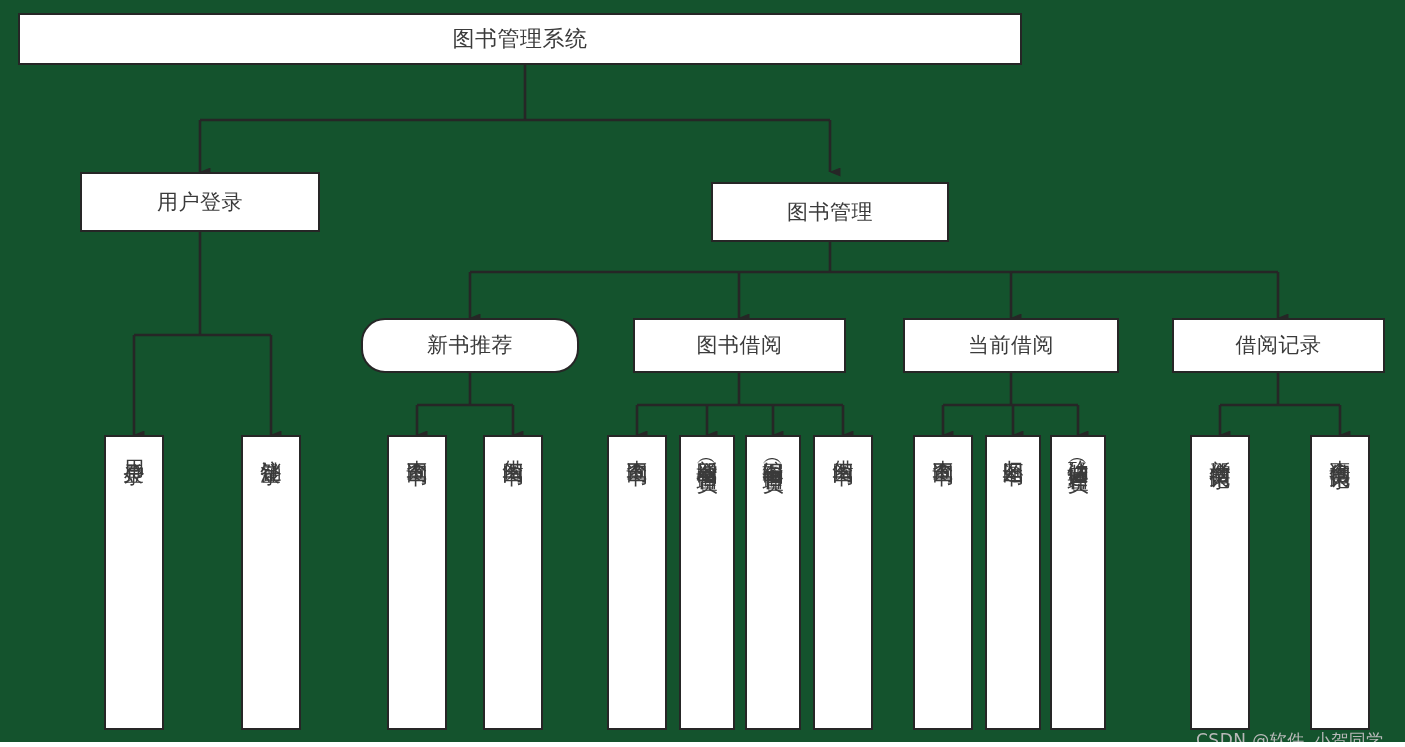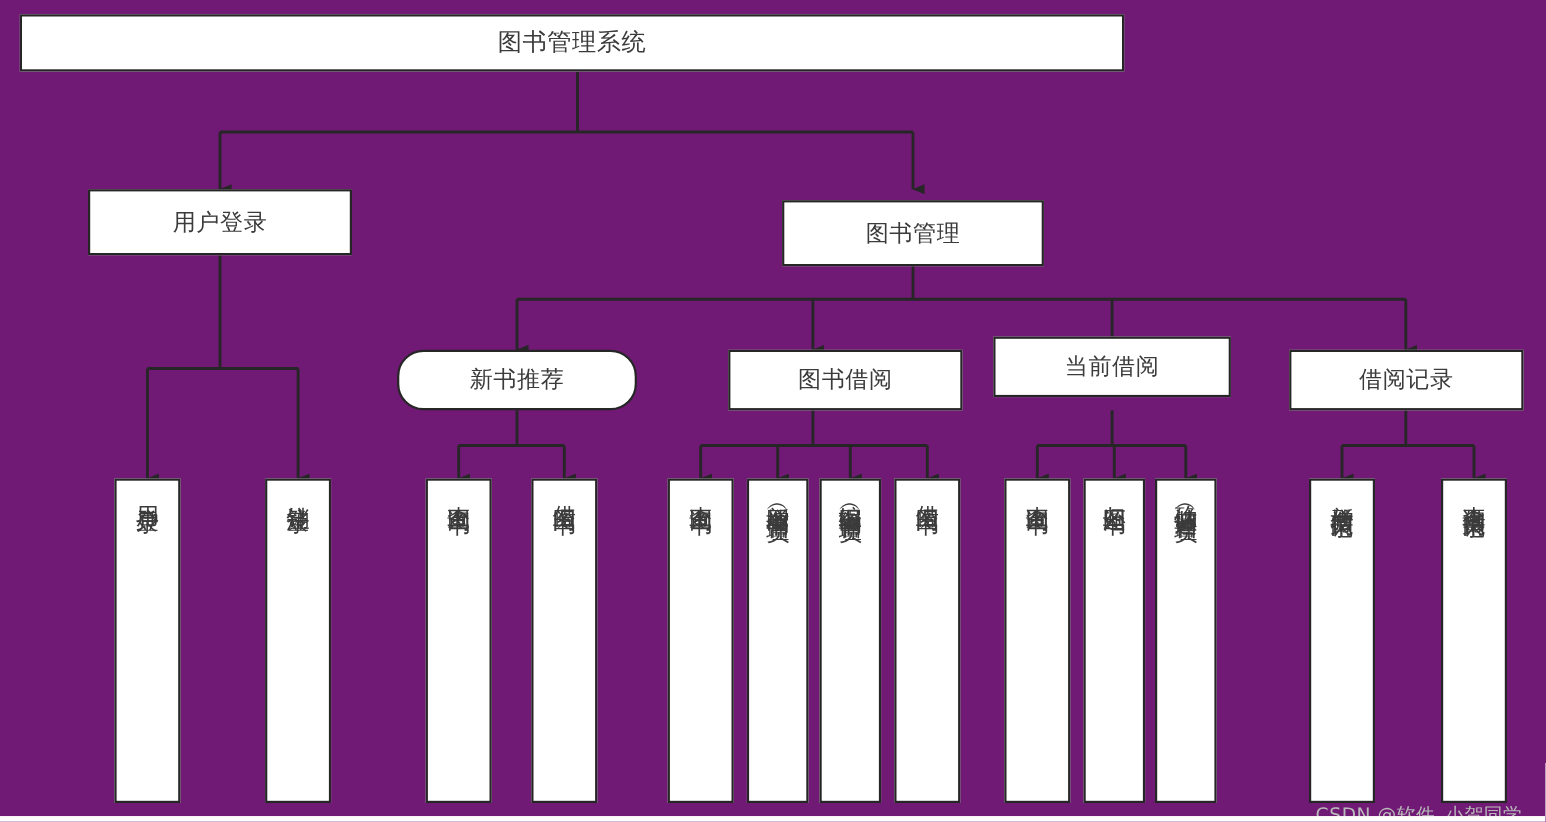--- a/index.html
+++ b/index.html
@@ -5,21 +5,21 @@
 <style>
   html,body{margin:0;padding:0;background:#ffffff;}
   body{
     font-family:"DejaVu Sans","Liberation Sans",sans-serif;
     color:#262626;
   }
   #canvas{
     position:relative;
     width:1405px;
     height:742px;
-    background:#701a75;
+    background:#14532d;
     overflow:hidden;
   }
   svg.wires{
     position:absolute;
     left:0; top:0;
     width:1405px;
     height:747px;
     pointer-events:none;
   }
   .node{
@@ -117,24 +117,24 @@
   <div class="node" style="left: 80px; top: 172px; width: 240px; height: 60px;">
     <span class="label">用户登录</span>
   </div>
   <div class="node" style="left: 711px; top: 182px; width: 238px; height: 60px;">
     <span class="label">图书管理</span>
   </div>
 
   <div class="node" style="left: 361px; top: 318px; width: 218px; height: 55px; border-radius: 24px;">
     <span class="label">新书推荐</span>
   </div>
-  <div class="node" style="left: 662px; top: 318px; width: 213px; height: 55px; align-items: center;">
+  <div class="node" style="left: 633px; top: 318px; width: 213px; height: 55px; align-items: center;">
     <span class="label">图书借阅</span>
   </div>
-  <div class="node" style="left: 903px; top: 306px; width: 216px; height: 55px;">
+  <div class="node" style="left: 903px; top: 318px; width: 216px; height: 55px;">
     <span class="label">当前借阅</span>
   </div>
   <div class="node" style="left: 1172px; top: 318px; width: 213px; height: 55px;">
     <span class="label">借阅记录</span>
   </div>
 
   <div class="node vert" style="left: 104px; top: 435px; width: 60px; height: 295px;">
     <span class="label">用户登录</span>
   </div>
   <div class="node vert" style="left: 241px; top: 435px; width: 60px; height: 295px;">

